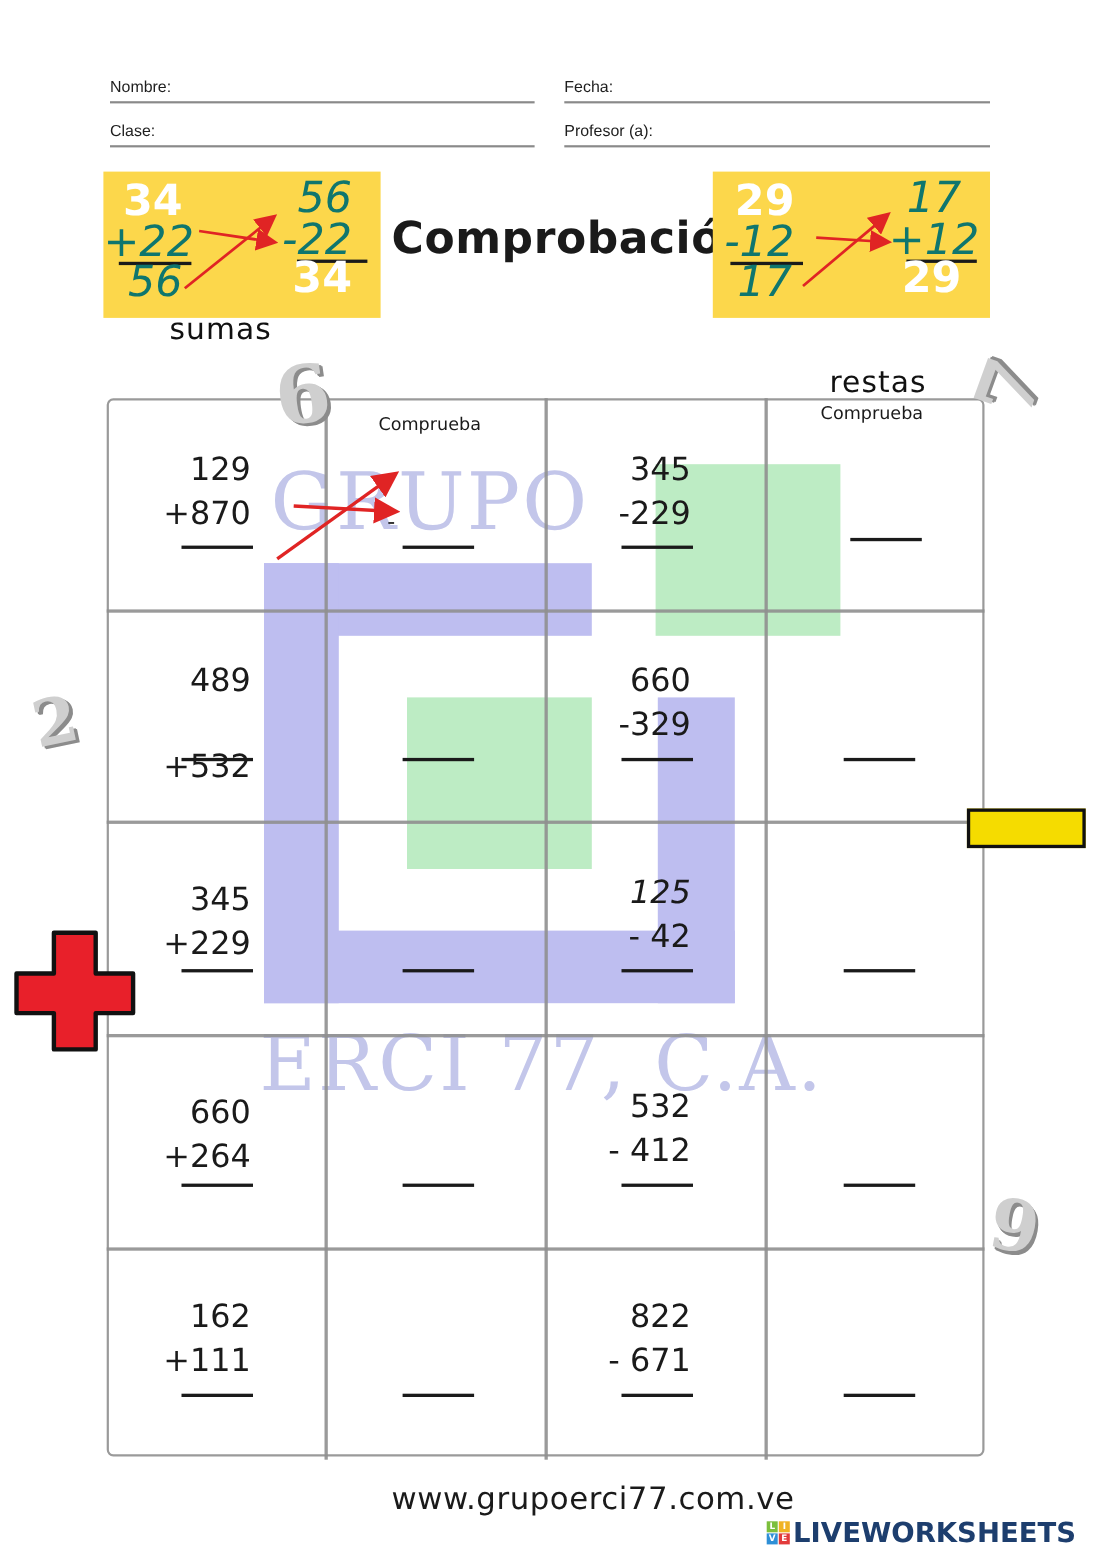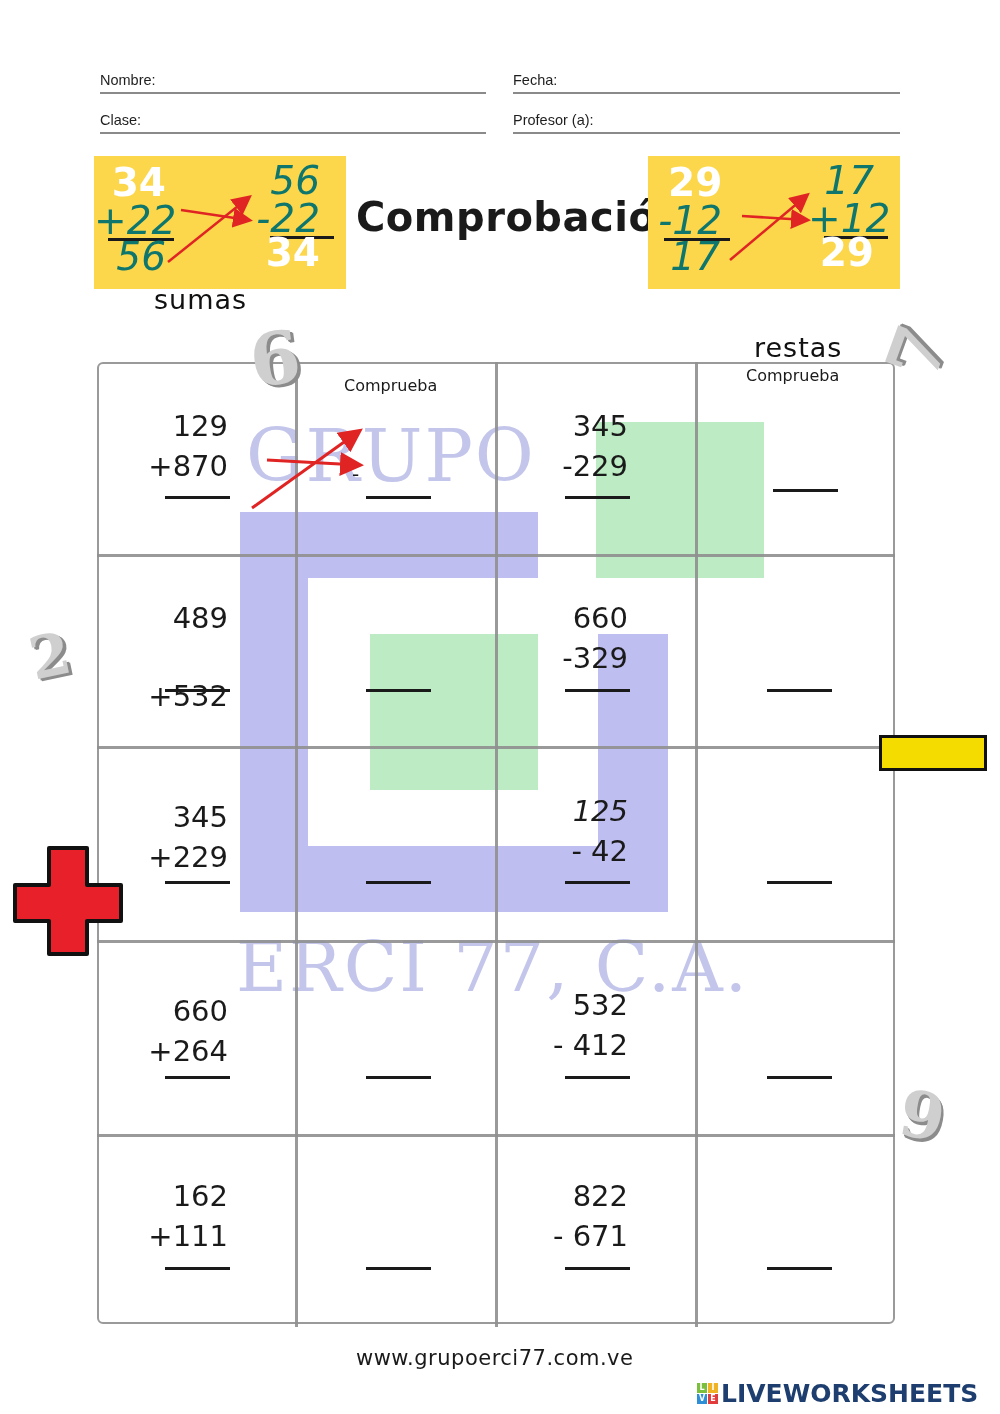--- a/index.html
+++ b/index.html
@@ -30,21 +30,21 @@
   
   .grid { position:absolute; left:97px; top:362px; width:798px; height:962px;
           border:2.5px solid #9a9a9a; border-radius:6px; box-sizing:border-box; }
   .vline { position:absolute; top:362px; height:965px; width:2.5px; background:#8f8f8f; opacity:0.9; }
   .hline { position:absolute; left:97px; width:798px; height:2.5px; background:#8f8f8f; opacity:0.9; }
 
   .cell-num { position:absolute; font-family:"DejaVu Sans", sans-serif; font-size:29px; line-height:40px; text-align:right; width:120px; color:#1a1a1a; }
   .uline { position:absolute; width:65px; height:2.5px; background:#1a1a1a; }
   .comp { position:absolute; font-size:16px; color:#1a1a1a; }
 
-  .footer-url { position:absolute; left:356px; top:1346px; font-size:21px; color:#1a1a1a; letter-spacing:0.5px; }
+  .footer-url { position:absolute; left:356px; top:1346px; font-size:28px; color:#1a1a1a; letter-spacing:0.5px; }
   .lw { position:absolute; left:697px; top:1379px; display:flex; align-items:center; }
   .lw .tiles { display:grid; grid-template-columns:10px 10px; grid-template-rows:10px 10px; gap:1px; margin-right:3px; }
   .lw .tile { font-size:8px; color:#fff; font-weight:bold; text-align:center; line-height:10px; }
   .lw .txt { font-family:"DejaVu Sans", sans-serif; font-weight:bold; font-size:25px; color:#1d3e6e; letter-spacing:0px; }
 
   .deco { position:absolute; font-family:"DejaVu Serif", serif; font-weight:bold; color:#cfcfcf;
           text-shadow: 2px 2px 0 #8c8c8c, 3px 3px 0 #8c8c8c; }
 </style>
 </head>
 <body>

